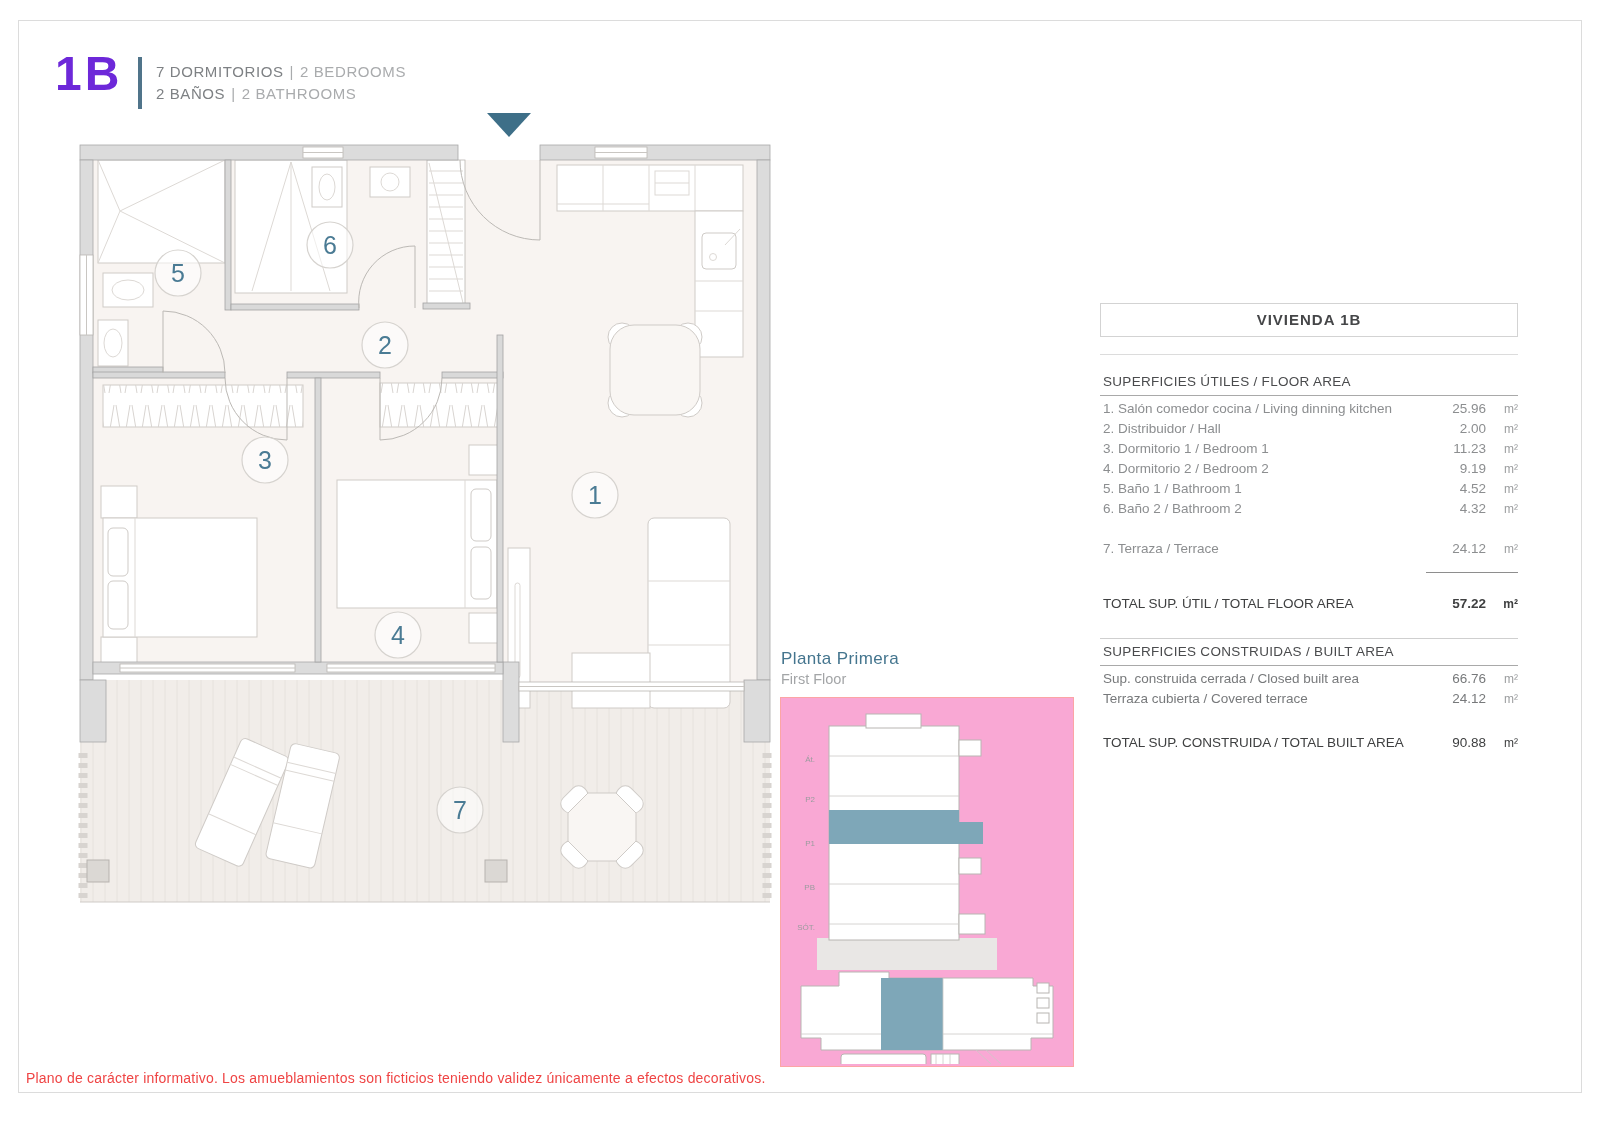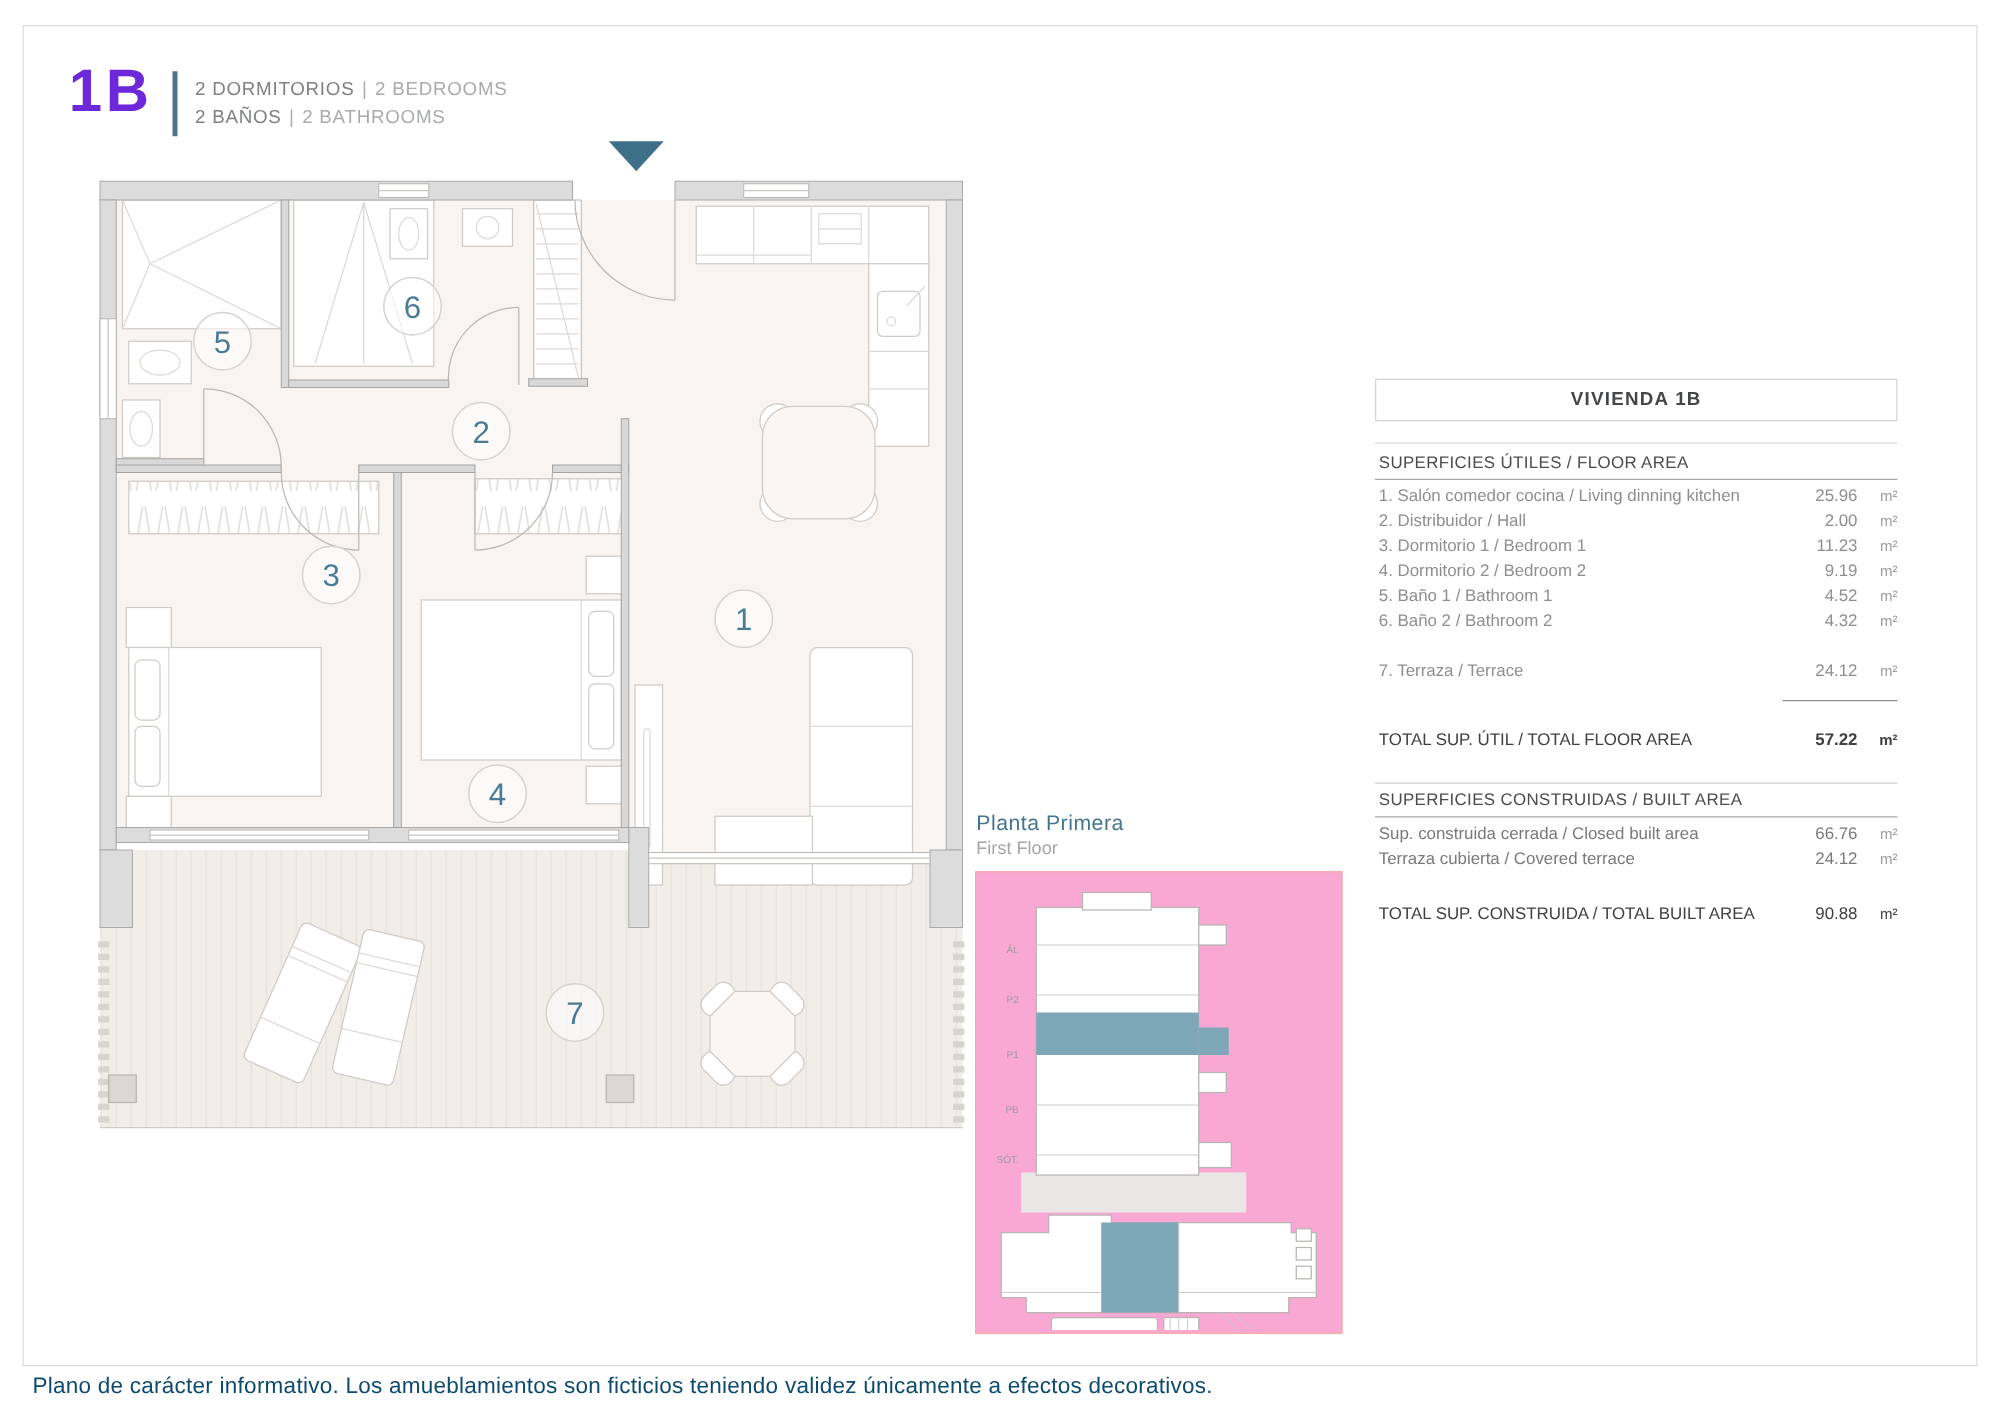--- a/index.html
+++ b/index.html
@@ -22,21 +22,21 @@
   .fline{stroke:#ddd9d5;fill:none;stroke-width:1;}
   .win{fill:#ffffff;stroke:#b9b6b2;stroke-width:.8;}
   .door{fill:none;stroke:#bcb9b5;stroke-width:1;}
   .roomnum circle{fill:rgba(255,255,255,.55);stroke:#d6d3cf;stroke-width:1.2;}
   .roomnum text{fill:#4a7b94;font-size:25px;font-family:"Liberation Sans",sans-serif;text-anchor:middle;}
 
   
   .panel{position:absolute;left:1100px;top:303px;width:418px;font-size:13.5px;color:#8c8e90;}
   .panel-title{height:32px;line-height:32px;text-align:center;border:1px solid #d3d3d3;font-weight:bold;font-size:15px;letter-spacing:1px;color:#454648;}
   .div1{border-top:1px solid #dcdcdc;margin-top:17px;}
-  .sec-head{margin-top:4px;padding:3px 0 6px 3px;border-bottom:1px solid #a9a9a9;color:#4a4b4d;letter-spacing:.3px;}
+  .sec-head{margin-top:16px;padding:3px 0 6px 3px;border-bottom:1px solid #a9a9a9;color:#4a4b4d;letter-spacing:.3px;}
   .sec-head2{margin-top:24px;padding:5px 0 6px 3px;border-top:1px solid #cfcfcf;border-bottom:1px solid #a9a9a9;color:#4a4b4d;letter-spacing:.3px;}
   .trow{display:flex;height:20px;line-height:20px;padding-left:3px;align-items:center;}
   .trow .lbl{flex:1;}
   .trow .val{width:56px;text-align:right;}
   .trow .unit{width:32px;text-align:right;font-size:12px;color:#9b9d9f;}
   .rows1{margin-top:3px;}
   .spacer20{height:20px;}
   .total-rule{margin-top:13px;margin-left:auto;width:92px;border-top:1px solid #8e8e8e;}
   .trow.total{color:#3f4041;margin-top:21px;}
   .trow.total .unit{color:#3f4041;font-weight:bold;font-size:12px;}
@@ -49,31 +49,31 @@
   .kp-title{position:absolute;left:781px;top:649px;font-size:17px;color:#44758e;letter-spacing:.4px;}
   .kp-sub{position:absolute;left:781px;top:671px;font-size:14.5px;color:#a3a5a7;}
   .kp-box{position:absolute;left:780px;top:697px;width:292px;height:368px;border:1px solid #fca5a5;background:#f9a8d4;}
   .kp-box svg{display:block;}
   .kp-outline{fill:#fff;stroke:#b8b5b2;stroke-width:1;}
   .kp-line{stroke:#ccc9c6;stroke-width:.8;fill:none;}
   .kp-teal{fill:#7ea7b8;}
   .kp-ground{fill:#e9e7e5;}
   .kp-label{fill:#9a9c9e;font-size:8px;font-family:"Liberation Sans",sans-serif;text-anchor:end;}
 
-  .disclaimer{position:absolute;left:26px;top:1070px;font-size:18px;color:#0c4a6e;letter-spacing:.2px;margin-top:28px;}
+  .disclaimer{position:absolute;left:26px;top:1070px;font-size:14px;color:#ef4444;letter-spacing:.2px;}
 </style>
 </head>
 <body>
 
 <div class="frame"></div>
 
 <div class="hdr-unit">1B</div>
 <div class="hdr-bar"></div>
 <div class="hdr-lines">
-  <div><span class="hdr-es">2 DORMITORIOS</span><span class="hdr-sep">|</span><span class="hdr-en">2 BEDROOMS</span></div>
+  <div><span class="hdr-es">7 DORMITORIOS</span><span class="hdr-sep">|</span><span class="hdr-en">2 BEDROOMS</span></div>
   <div><span class="hdr-es">2 BAÑOS</span><span class="hdr-sep">|</span><span class="hdr-en">2 BATHROOMS</span></div>
 </div>
 
 <svg class="plan" viewBox="0 0 700 810">
   <defs>
     <pattern id="hatch" width="16" height="42" patternUnits="userSpaceOnUse">
       <line x1="2" y1="36" x2="7" y2="6" stroke="#d8d4d0" stroke-width="1"></line>
       <line x1="9" y1="6" x2="14" y2="36" stroke="#d8d4d0" stroke-width="1"></line>
     </pattern>
     <pattern id="deck" width="12" height="12" patternUnits="userSpaceOnUse">

